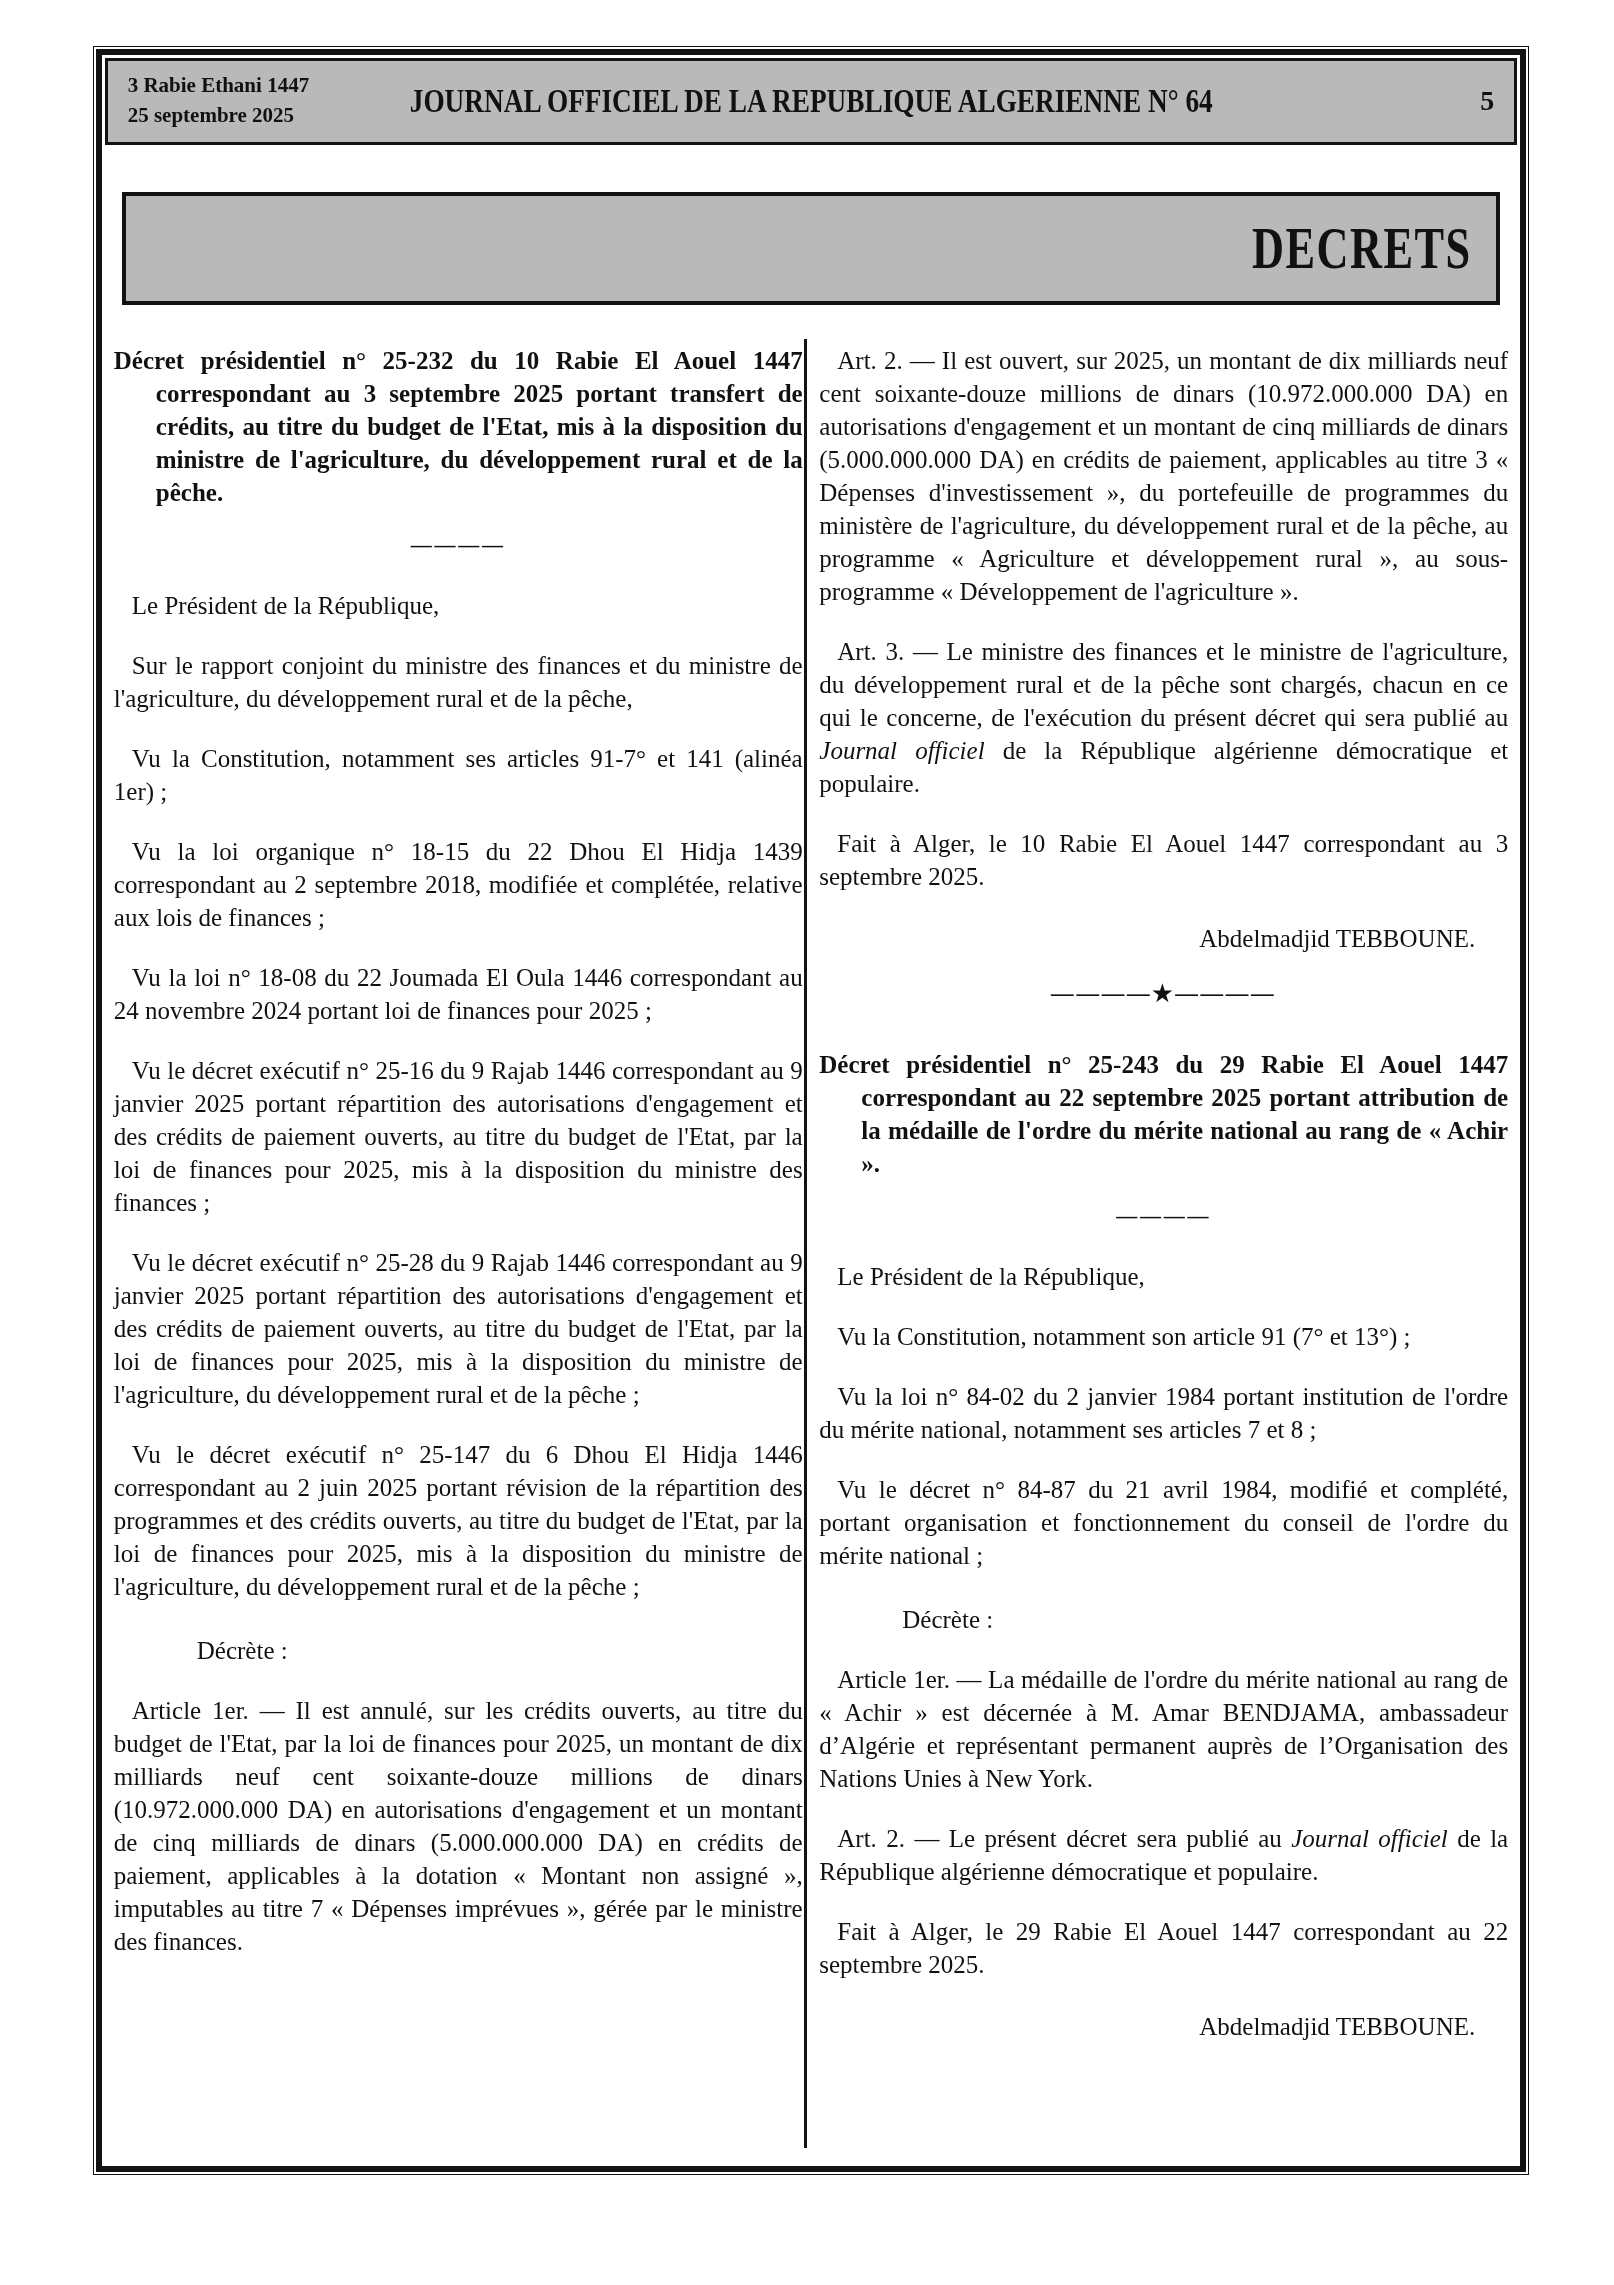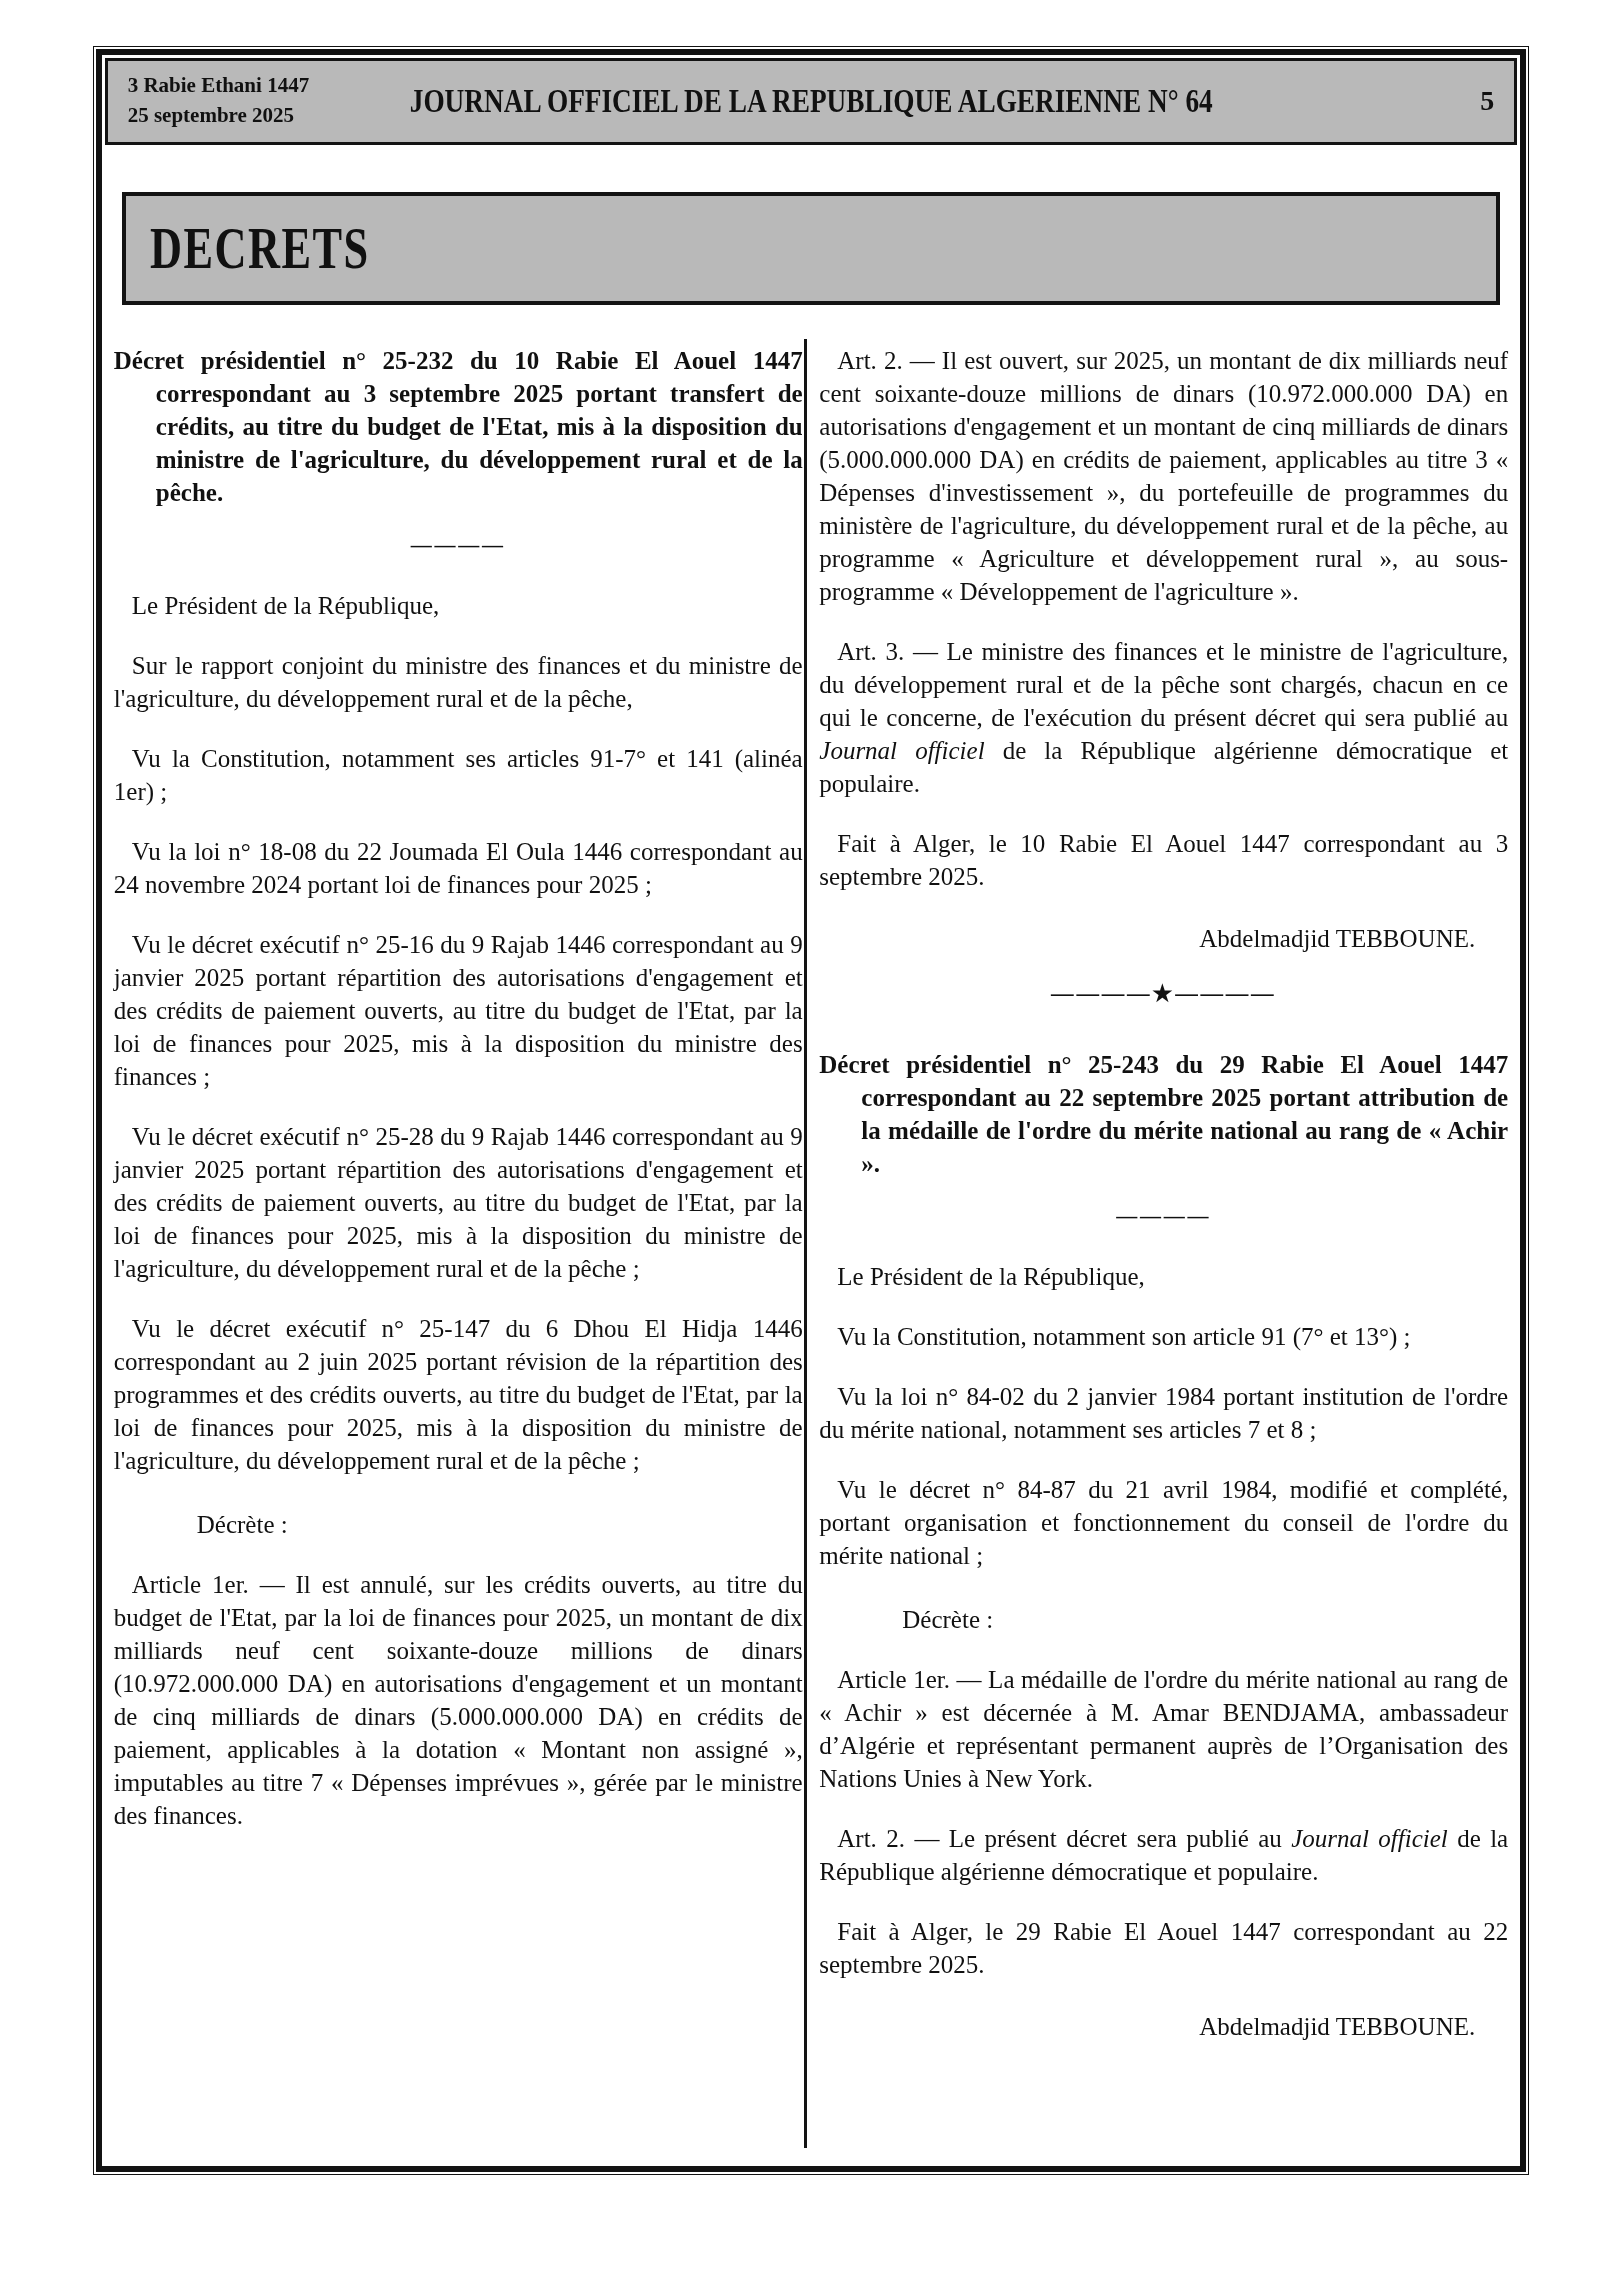--- a/index.html
+++ b/index.html
@@ -68,21 +68,21 @@
     font-size: 28px;
   }
   
   .banner {
     margin: 47px 20px 0 20px;
     height: 105px;
     background: #b9b9b9;
     border: 4.5px solid #131313;
     display: flex;
     align-items: center;
-    justify-content: flex-start;
+    justify-content: flex-end;
     box-sizing: content-box;
   }
   .banner span {
     display: inline-block;
     font-weight: bold;
     font-size: 54px;
     letter-spacing: 1.8px;
     transform: scaleX(0.82) scaleY(1.1);
     transform-origin: center;
   }
@@ -166,20 +166,21 @@
     </div>
 
     <div class="columns">
 
       <div class="col col-left">
         <p class="title-p">Décret présidentiel n° 25-232 du 10 Rabie El Aouel 1447 correspondant au 3 septembre 2025 portant transfert de crédits, au titre du budget de l'Etat, mis à la disposition du ministre de l'agriculture, du développement rural et de la pêche.</p>
         <p class="dash-sep">————</p>
         <p>Le Président de la République,</p>
         <p>Sur le rapport conjoint du ministre des finances et du ministre de l'agriculture, du développement rural et de la pêche,</p>
         <p>Vu la Constitution, notamment ses articles 91-7° et 141 (alinéa 1er) ;</p>
+        <p>Vu la loi organique n° 18-15 du 22 Dhou El Hidja 1439 correspondant au 2 septembre 2018, modifiée et complétée, relative aux lois de finances ;</p>
         <p>Vu la loi n° 18-08 du 22 Joumada El Oula 1446 correspondant au 24 novembre 2024 portant loi de finances pour 2025 ;</p>
         <p>Vu le décret exécutif n° 25-16 du 9 Rajab 1446 correspondant au 9 janvier 2025 portant répartition des autorisations d'engagement et des crédits de paiement ouverts, au titre du budget de l'Etat, par la loi de finances pour 2025, mis à la disposition du ministre des finances ;</p>
         <p>Vu le décret exécutif n° 25-28 du 9 Rajab 1446 correspondant au 9 janvier 2025 portant répartition des autorisations d'engagement et des crédits de paiement ouverts, au titre du budget de l'Etat, par la loi de finances pour 2025, mis à la disposition du ministre de l'agriculture, du développement rural et de la pêche ;</p>
         <p>Vu le décret exécutif n° 25-147 du 6 Dhou El Hidja 1446 correspondant au 2 juin 2025 portant révision de la répartition des programmes et des crédits ouverts, au titre du budget de l'Etat, par la loi de finances pour 2025, mis à la disposition du ministre de l'agriculture, du développement rural et de la pêche ;</p>
         <p class="decrete">Décrète :</p>
         <p>Article 1er. — Il est annulé, sur les crédits ouverts, au titre du budget de l'Etat, par la loi de finances pour 2025, un montant de dix milliards neuf cent soixante-douze millions de dinars (10.972.000.000 DA) en autorisations d'engagement et un montant de cinq milliards de dinars (5.000.000.000 DA) en crédits de paiement, applicables à la dotation « Montant non assigné », imputables au titre 7 « Dépenses imprévues », gérée par le ministre des finances.</p>
       </div>
 
       <div class="divider"></div>
 

